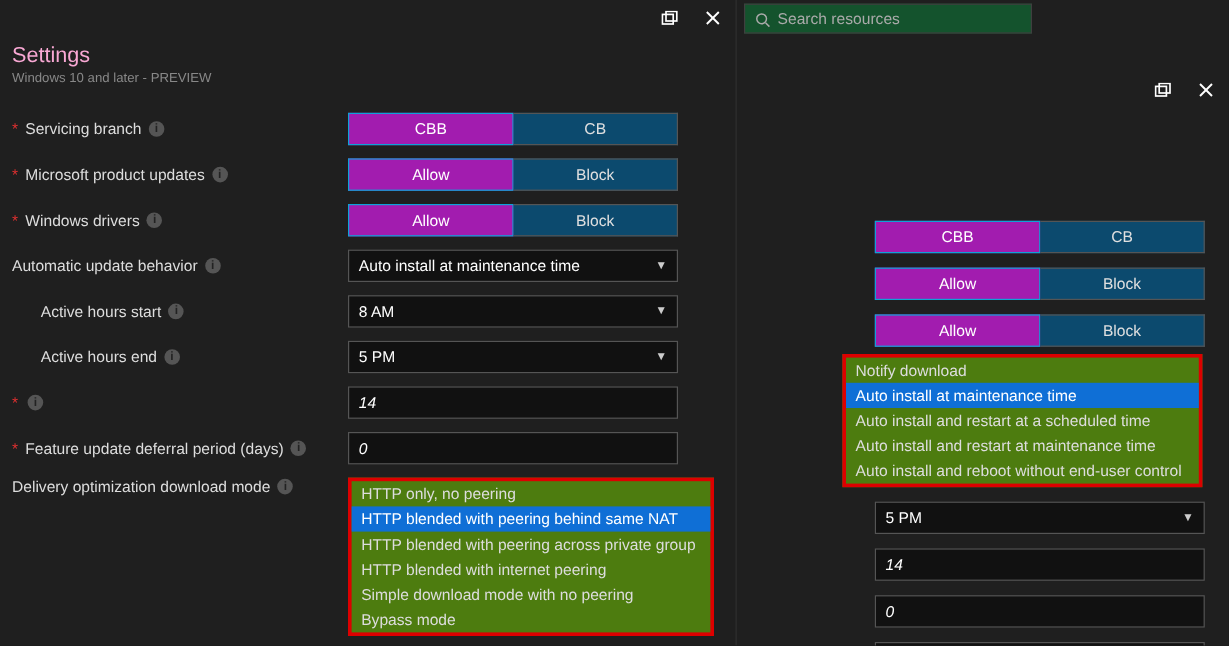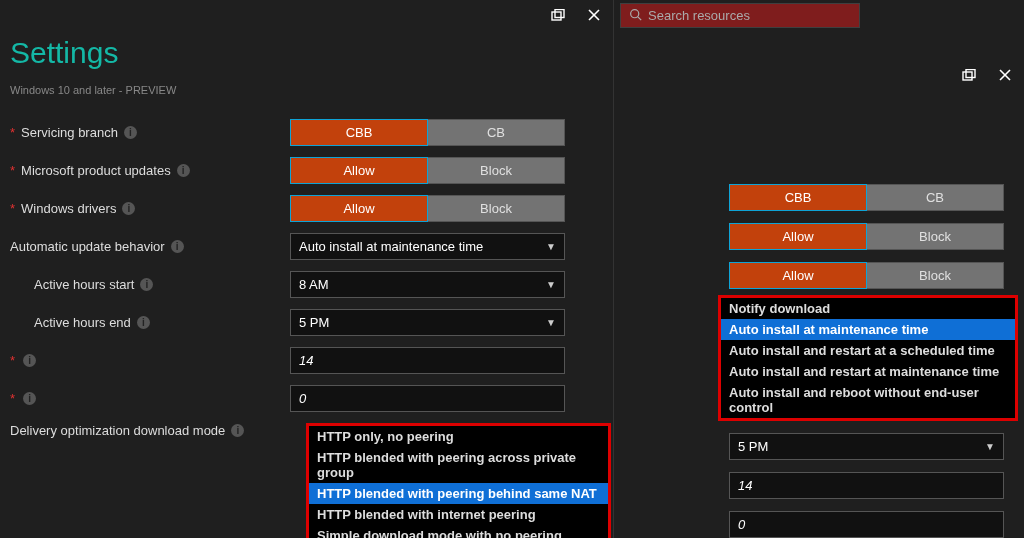--- a/index.html
+++ b/index.html
@@ -19,68 +19,67 @@
   }
   .window.left  { left: 0;   top: 0; width: 614px; height: 538px; border-right: 1px solid #333; }
   .window.right { left: 614px; top: 0; width: 410px; height: 538px; }
 
   .titlebar {
     display:flex; align-items:center; justify-content:flex-end;
     height: 30px; padding: 0 6px; gap: 10px;
   }
   .titlebar .search {
     flex: 1; max-width: 240px;
-    display:flex; align-items:flex-start;
-    background: #7f1d1d; border:1px solid #3f3f3f;
+    display:flex; align-items:flex-end;
+    background: #14532d; border:1px solid #3f3f3f;
     padding: 4px 8px; color:#aaa; font-size:13px;
     margin-right:auto;
   }
   .titlebar .search svg { margin-right:6px; }
   .tb-btn { width:26px; height:22px; display:flex;align-items:center;justify-content:center; cursor:pointer;}
   .tb-btn svg { stroke:#fff; }
 
   .heading { padding: 6px 10px 12px 10px; }
-  .heading h1 { font-size: 30px; font-weight: 400; color: #14b8a6; }
-  .heading .sub { font-size: 11px; color: #888; margin-top:14px; }
+  .heading h1 { font-size: 18px; font-weight: 400; color: #f9a8d4; }
+  .heading .sub { font-size: 11px; color: #888; margin-top:2px; }
 
   .form { padding: 0 10px; }
   .row { display:flex; align-items:center; margin: 11px 0; }
   .lbl { width: 280px; display:flex; align-items:center; gap:4px; font-size:13px; color:#ddd; }
   .lbl.indent { padding-left: 24px; }
   .req { color:#e03030; margin-right:2px; }
   .info {
     display:inline-flex; width:13px;height:13px;border-radius:50%;
     background:#555; color:#222; font-size:10px; font-weight:bold;
     align-items:center;justify-content:center; margin-left:2px;
   }
 
   .ctl { flex:1; max-width:275px; position:relative; }
 
   .toggle { display:flex; width:275px; }
   .toggle .half {
     flex:1; text-align:center; padding:5px 0; font-size:13px;
-    background:#737373; border:1px solid #555; cursor:pointer;
-  }
-  .toggle .half.active { background:#c2410c; border-color:#0ea3d6; color:#fff; }
+    background:#0c4a6e; border:1px solid #555; cursor:pointer;
+  }
+  .toggle .half.active { background:#a21caf; border-color:#0ea3d6; color:#fff; }
   .toggle .half + .half { border-left:none; }
 
   .select, .textin {
     width:275px; background:#111; border:1px solid #555;
     padding:5px 8px; color:#fff; font-size:13px;
     display:flex; justify-content:space-between; align-items:center;
     cursor:pointer;
   }
   .select .chev { font-size:10px; color:#ccc; }
   .textin { cursor:text;font-style:italic; }
 
   .dropdown {
-    position:absolute; left:16px; top:0;
-    width:305px; background:#000000; border:1px solid #666;
+    position:absolute; left:0; top:0;
+    width:305px; background:#4d7c0f; border:1px solid #666;
     z-index:10;
-    font-weight:bold;
   }
   .dropdown.right-dd { width:300px; }
   .dropdown .opt {
     padding:3px 8px; font-size:13px; color:#ddd; cursor:pointer;
   }
   .dropdown .opt.sel { background:#0f6fd6; color:#fff; }
 
   .redbox { border:3px solid #d00; }
 
   .annot {
@@ -209,37 +208,38 @@
           <span class="info">i</span>
         </div>
       <div class="ctl">
         <div class="textin">14</div>
       </div>
     </div>
 
     <div class="row">
       <div class="lbl">
           <span class="req">*</span>
+          <span>Feature update deferral period (days)</span>
           <span class="info">i</span>
         </div>
       <div class="ctl">
         <div class="textin">0</div>
       </div>
     </div>
 
     <div class="row" style="align-items:flex-start;">
       <div class="lbl">
           <span>Delivery optimization download mode</span>
           <span class="info">i</span>
         </div>
       <div class="ctl" style="max-width:310px;">
         <div class="dropdown redbox" id="left-dd">
             <div class="opt">HTTP only, no peering</div>
+            <div class="opt sel">HTTP blended with peering behind same NAT</div>
             <div class="opt">HTTP blended with peering across private group</div>
-            <div class="opt sel">HTTP blended with peering behind same NAT</div>
             <div class="opt">HTTP blended with internet peering</div>
             <div class="opt">Simple download mode with no peering</div>
             <div class="opt">Bypass mode</div>
           </div>
       </div>
     </div>
 
   </div>
 </div>
 

